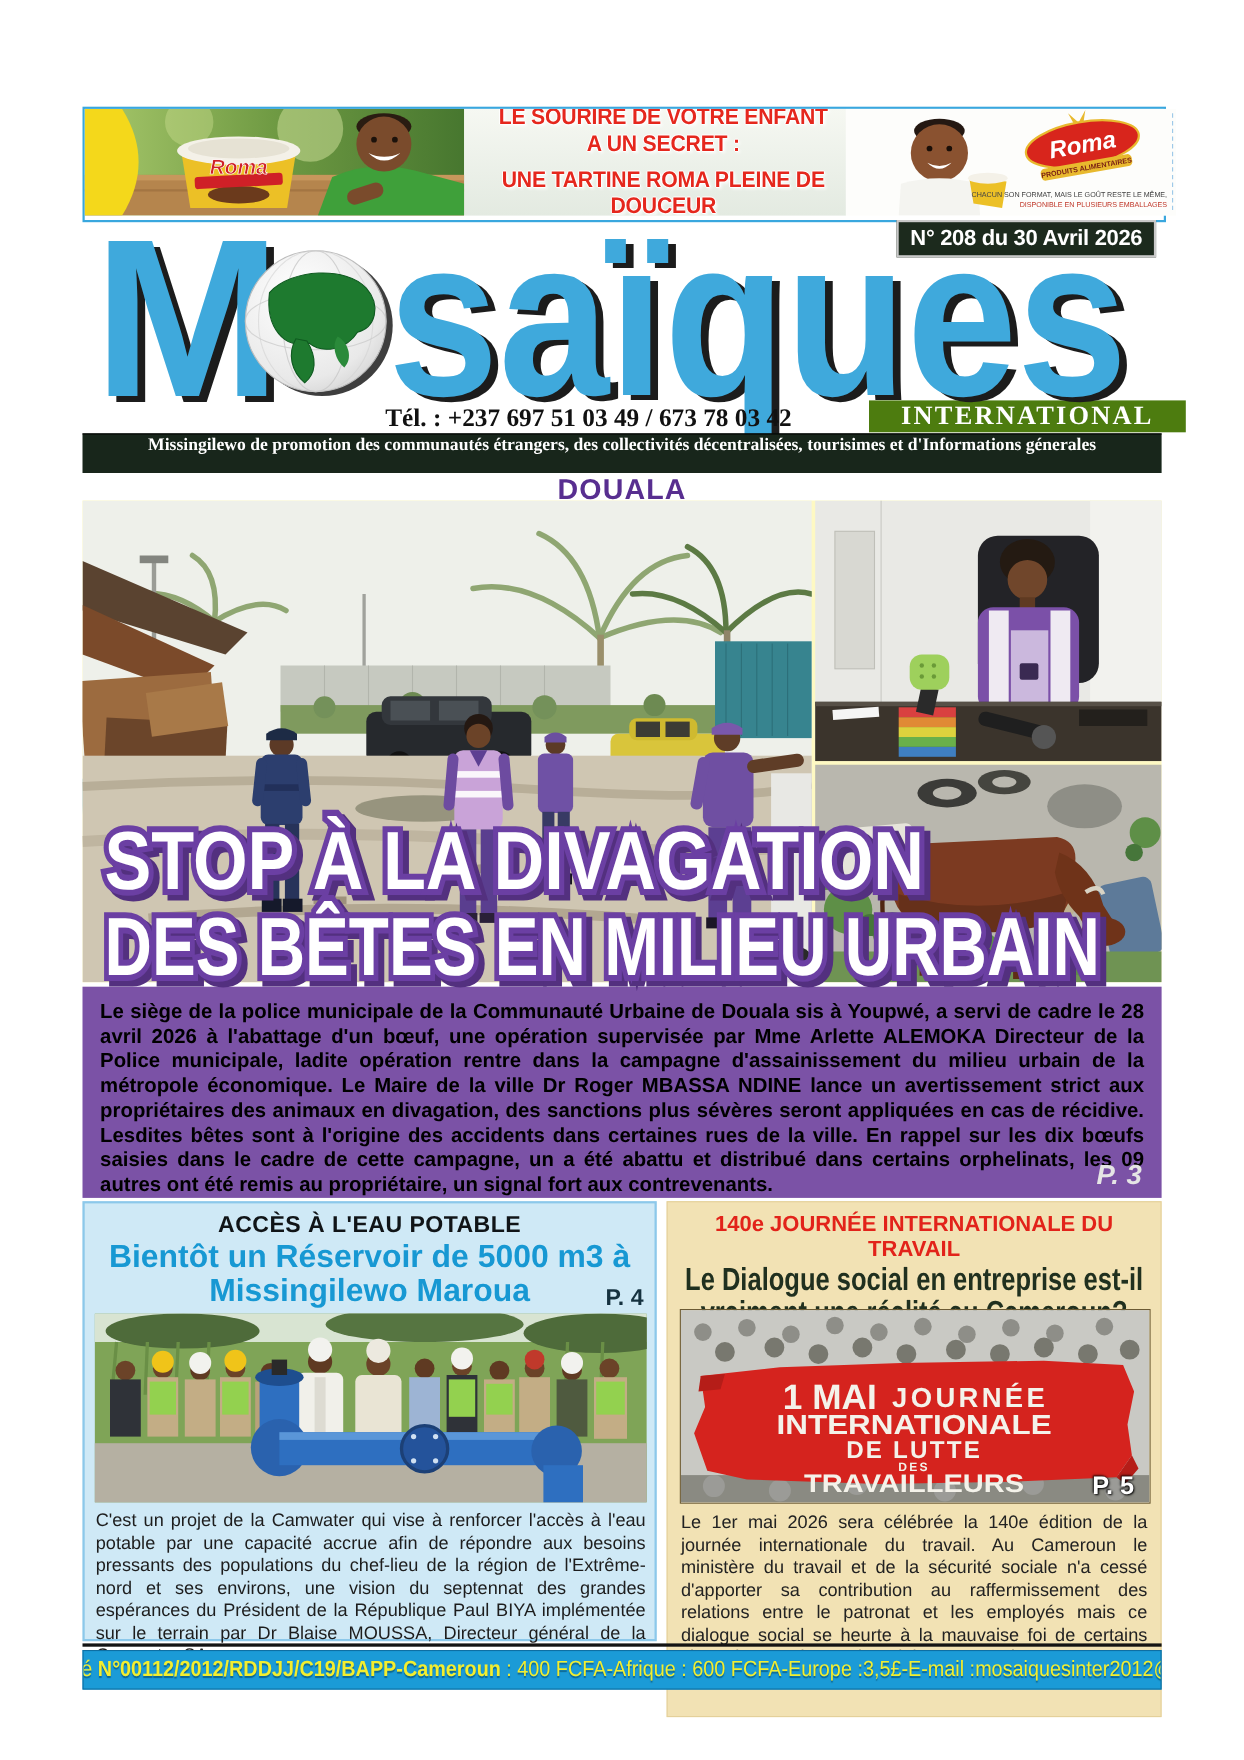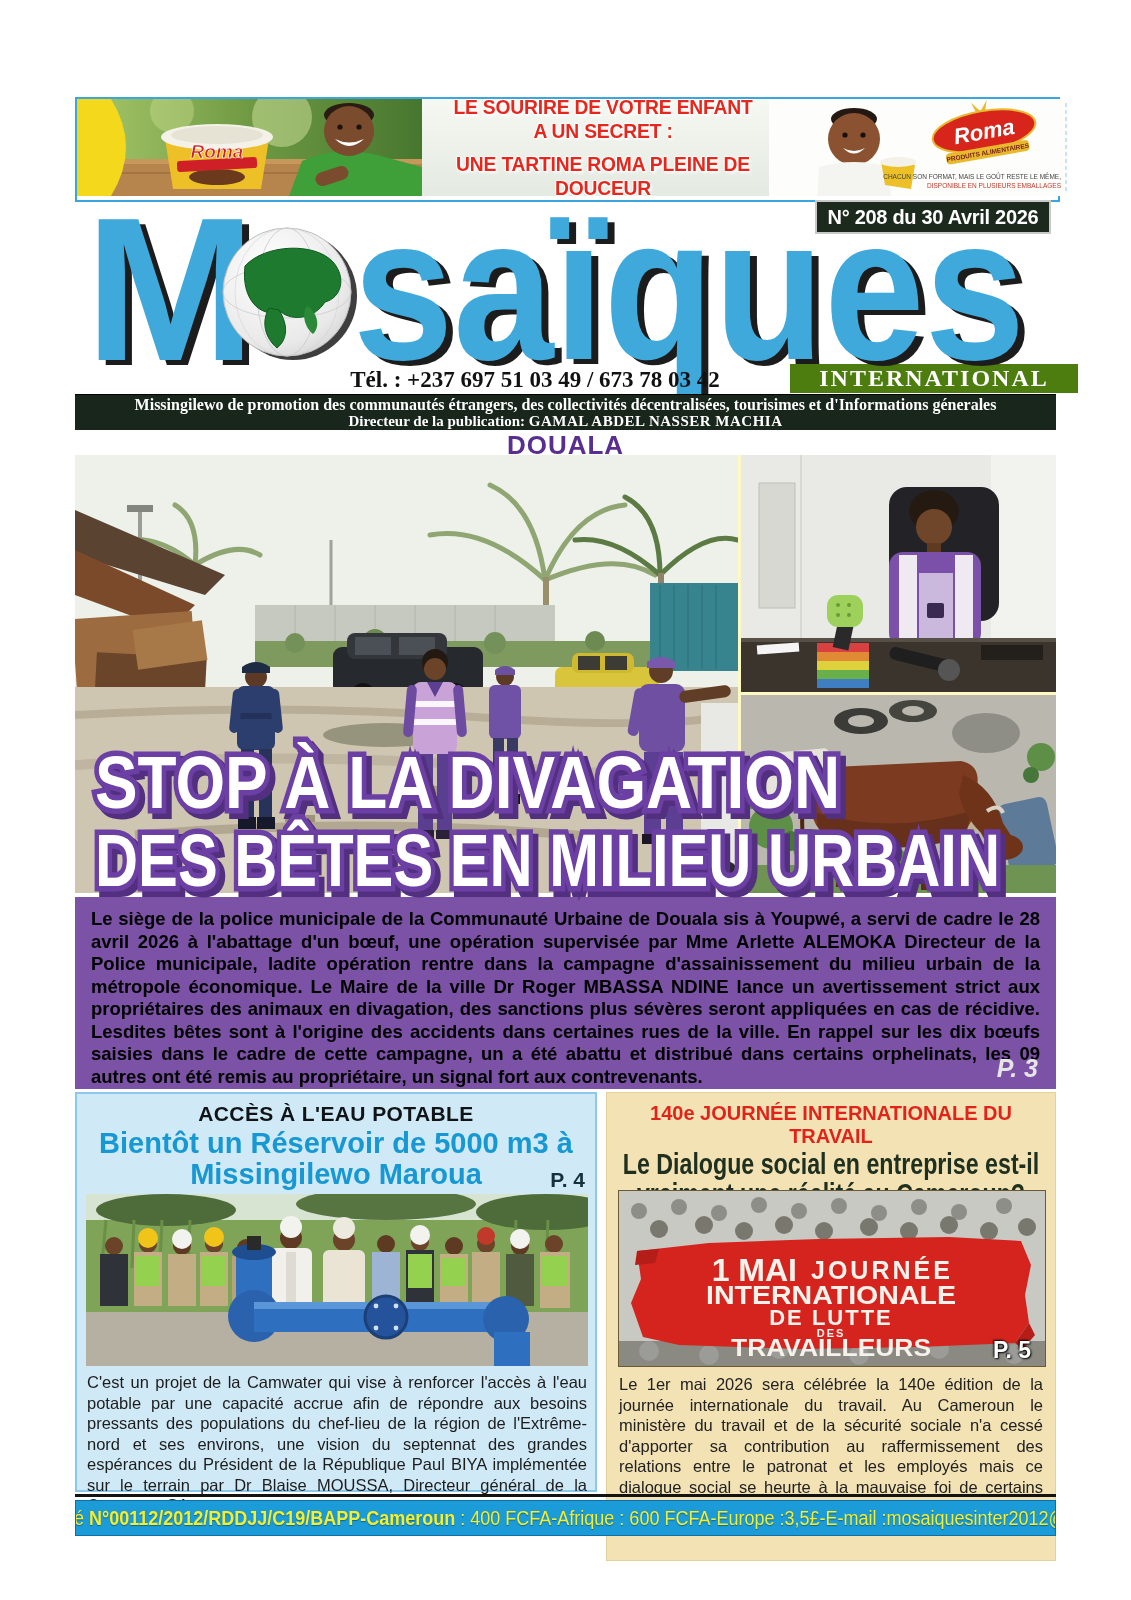--- a/index.html
+++ b/index.html
@@ -165,24 +165,20 @@
       <path d="M-42,-26 C-22,-48 28,-50 46,-30 C60,-14 54,6 38,10 C28,26 6,30 -6,20 C-28,26 -46,6 -42,-26 Z" fill="#1e7a2f" stroke="#0f5a20" stroke-width="1"></path>
       <path d="M-8,18 C2,34 0,48 -10,56 C-22,46 -26,30 -18,16 Z" fill="#1e7a2f" stroke="#0f5a20" stroke-width="1"></path>
       <path d="M20,14 C30,20 34,34 26,42 C18,36 14,22 20,14 Z" fill="#2a8a3a"></path>
     </g>
   </svg>
 
   <div class="abs phone">Tél. : +237 697 51 03 49 / 673 78 03 42</div>
 
   <div class="abs tagline-strip">
     <div class="l1">Missingilewo  de promotion des communautés étrangers, des collectivités décentralisées, tourisimes et d'Informations génerales</div>
-    <div class="l2">
-      <span>Directeur de la publication:</span>
-      <span style="letter-spacing:.5px">GAMAL ABDEL NASSER MACHIA</span>
-    </div>
   </div>
 
   <div class="abs douala">DOUALA</div>
 
   <div class="abs collage">
 
     <svg style="left:0;top:0" width="663" height="438" viewBox="0 0 663 438">
       <rect width="663" height="438" fill="#eef0ea"></rect>
       <g stroke="#7f9a5e" stroke-width="5" stroke-linecap="round" fill="none" opacity=".85">
         <path d="M470,125 q-60,-55 -115,-45"></path>

